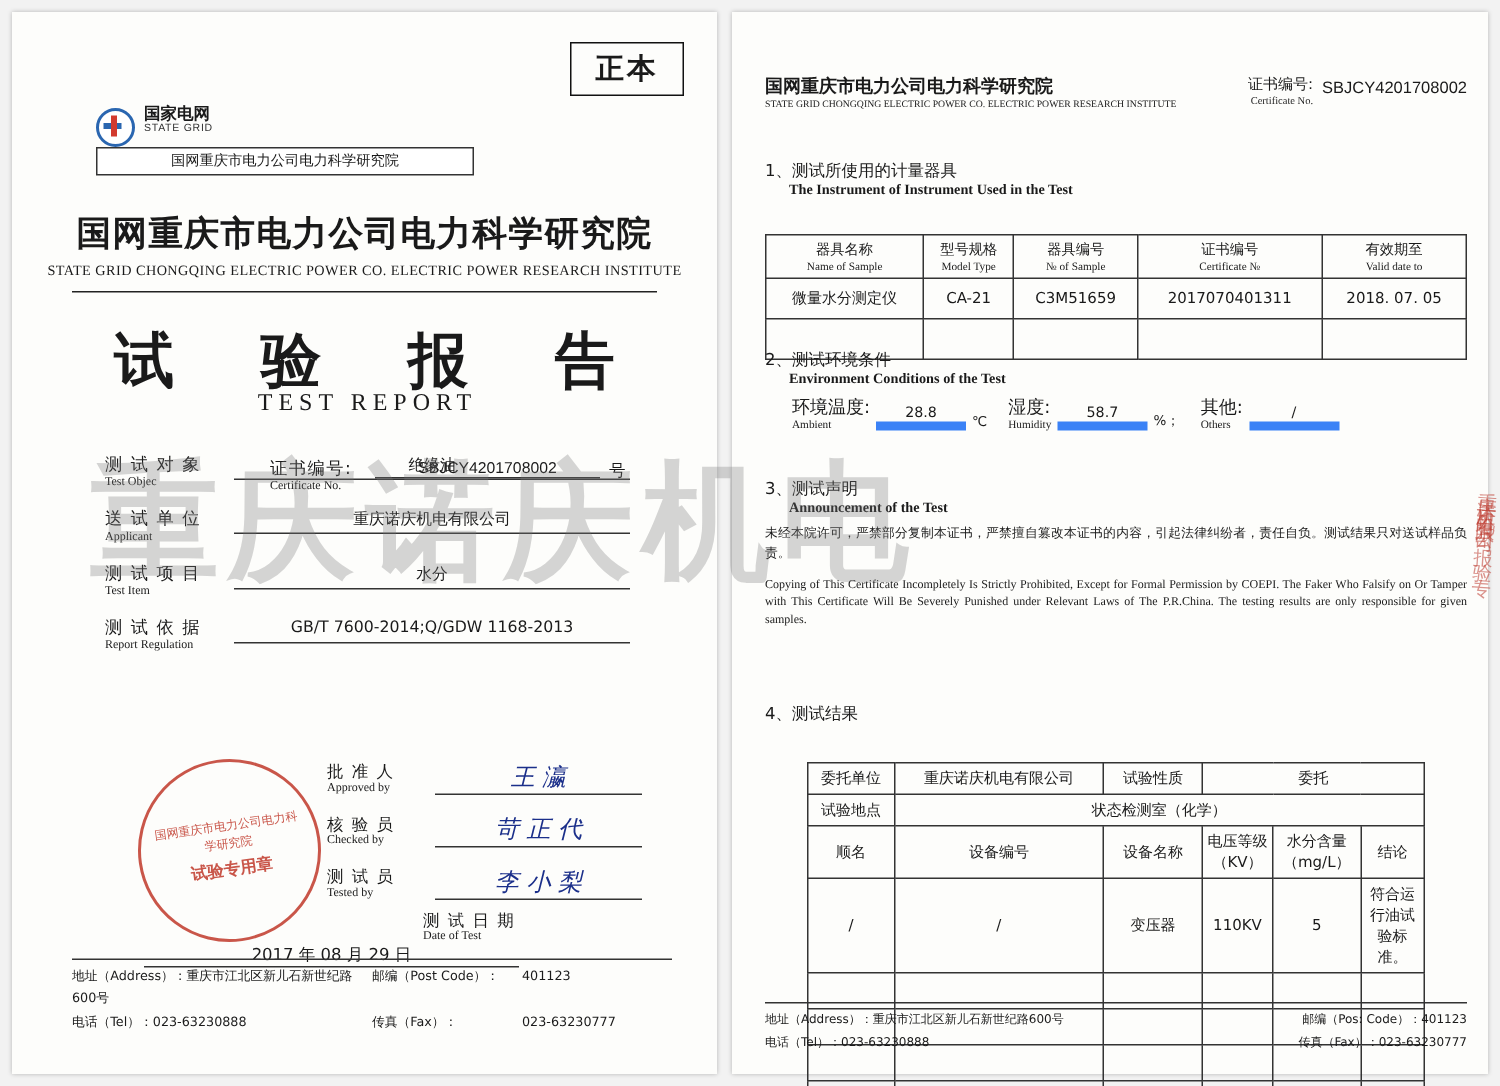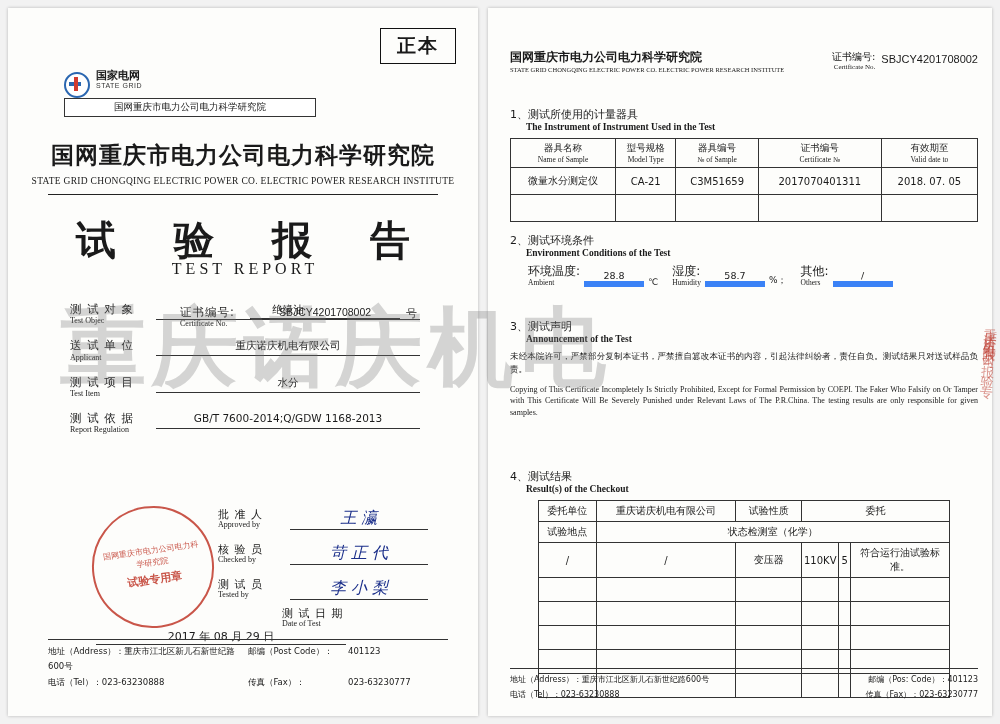--- a/index.html
+++ b/index.html
@@ -126,21 +126,21 @@
   .rp-head .cert .lab .en{font-size:7px;}
   .rp-head .cert .num{font-size:11px;font-family:"Liberation Sans", sans-serif;padding-top:3px;}
   .sec{position:absolute;left:22px;right:14px;}
   .sec .t-cn{font-size:11px;font-family:"DejaVu Sans", sans-serif;}
   .sec .t-en{font-size:9.5px;font-weight:bold;margin-left:16px;}
   #sec1{top:96px;}
   #sec2{top:222px;}
   #sec3{top:308px;}
   #sec4{top:458px;}
   table.tbl{
-    border-collapse:collapse;width:100%;margin-top:6px;
+    border-collapse:collapse;width:100%;margin-top:24px;
     font-family:"DejaVu Sans", sans-serif;
     border-radius:22px;
   }
   table.tbl td,table.tbl th{
     border:1px solid #333;text-align:center;vertical-align:middle;
     padding:3px 2px;font-weight:normal;
   }
   .th-cn{font-size:9.5px;display:block;}
   .th-en{font-size:7.5px;display:block;font-family:"Liberation Serif", serif;}
   .cell{font-size:10px;}
@@ -390,34 +390,41 @@
     </div>
     <div class="t-en">Announcement of the Test</div>
     <div class="decl">未经本院许可，严禁部分复制本证书，严禁擅自篡改本证书的内容，引起法律纠纷者，责任自负。测试结果只对送试样品负责。</div>
     <div class="decl-en">Copying of This Certificate Incompletely Is Strictly Prohibited, Except for Formal Permission by COEPI. The Faker Who Falsify on Or Tamper with This Certificate Will Be Severely Punished under Relevant Laws of The P.R.China. The testing results are only responsible for given samples.</div>
   </div>
 
   <div class="sec" id="sec4">
     <div>
       <span class="t-cn">4、</span><span class="t-cn">测试结果</span>
     </div>
-    <div class="t-en">Result(s) of the Checkout</div>
     <table class="tbl" id="tbl-results" style="width:88%;margin-left:6%;">
       <tbody>
           <tr>
         <td class="cell" style="width:14%">委托单位</td>
         <td class="cell" style="width:34%">重庆诺庆机电有限公司</td>
         <td class="cell" style="width:16%">试验性质</td>
         <td class="cell" colspan="3">委托</td>
       </tr>
       <tr>
         <td class="cell">试验地点</td>
         <td class="cell" colspan="5">状态检测室（化学）</td>
       </tr>
       <tr>
+        <th class="cell">顺名</th>
+        <th class="cell">设备编号</th>
+        <th class="cell">设备名称</th>
+        <th class="cell">电压等级（KV）</th>
+        <th class="cell">水分含量（mg/L）</th>
+        <th class="cell">结论</th>
+      </tr>
+      <tr>
         <td class="cell">/</td>
         <td class="cell">/</td>
         <td class="cell">变压器</td>
         <td class="cell">110KV</td>
         <td class="cell">5</td>
         <td class="cell">符合运行油试验标准。</td>
       </tr>
       <tr>
         <td class="cell" style="height:17px"></td>
         <td class="cell"></td>

